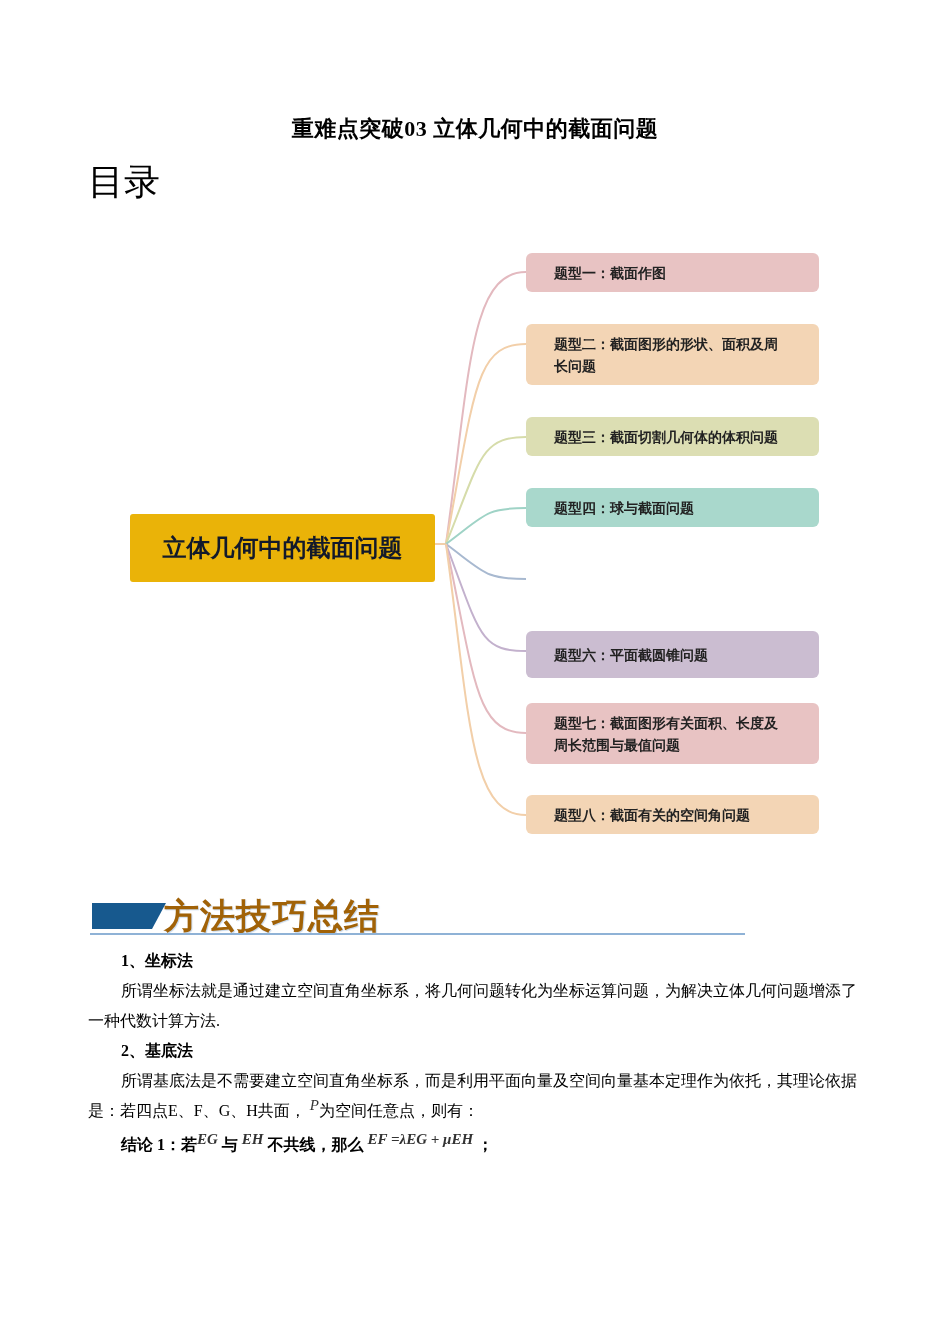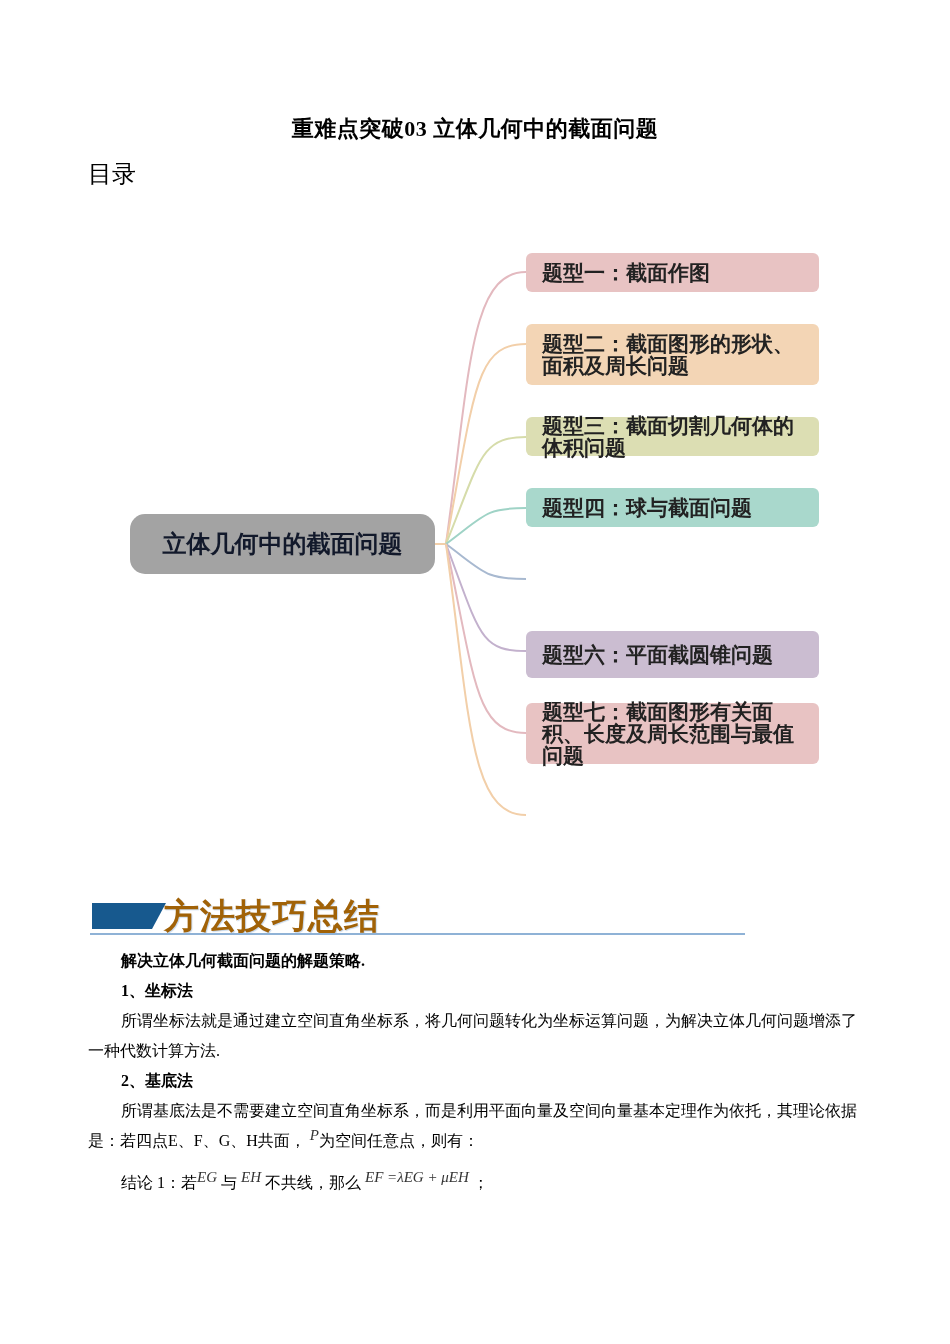--- a/index.html
+++ b/index.html
@@ -1,29 +1,29 @@
 <!DOCTYPE html>
 <html><head>
 <meta charset="utf-8">
 <style>
   html, body { margin:0; padding:0; background:#ffffff; }
   body { width:950px; height:1344px; position:relative; overflow:hidden;
          font-family:"Liberation Serif","DejaVu Serif",serif; color:#000; }
   .doc-title { position:absolute; left:0; width:950px; top:114px; text-align:center;
                font-size:22px; font-weight:bold; letter-spacing:0.5px; }
-  .toc-heading { position:absolute; left:88px; top:158px; font-size:24px;
+  .toc-heading { position:absolute; left:88px; top:158px; font-size:36px;
                  font-family:"DejaVu Sans","Liberation Sans",sans-serif;text-align:right; }
   .mindmap { position:absolute; left:0; top:240px; width:950px; height:610px; }
   .mm-svg { position:absolute; left:0; top:0; }
-  .root { position:absolute; left:130px; top:274px; width:305px; height:60px; background:#a3a3a3;
-          border-radius:15px; display:flex; align-items:center; justify-content:center;
+  .root { position:absolute; left:130px; top:274px; width:305px; height:68px; background:#eab308;
+          border-radius:3px; display:flex; align-items:center; justify-content:center;
           font-family:"DejaVu Sans","Liberation Sans",sans-serif; font-weight:bold; font-size:24px; color:#12192b; }
   .node { position:absolute; left:526px; width:293px; border-radius:6px; box-sizing:border-box;
-          padding:0 16px; display:flex; align-items:center;
-          font-family:"DejaVu Sans","Liberation Sans",sans-serif; font-weight:bold; font-size:21px;
+          padding:0 28px; display:flex; align-items:center;
+          font-family:"DejaVu Sans","Liberation Sans",sans-serif; font-weight:bold; font-size:14px;
           line-height:22px; color:#222; }
   .section-banner { position:absolute; left:90px; top:893px; width:655px; height:45px; }
   .banner-block { position:absolute; left:2px; top:10px; width:60px; height:26px; background:#17598e; }
   .banner-tri { position:absolute; left:62px; top:10px; width:0; height:0;
                 border-top:26px solid #17598e; border-right:14px solid transparent; }
   .banner-text { position:absolute; left:74px; top:0px; font-size:35px; font-weight:bold; color:#a16207;
                  font-family:"Liberation Serif","DejaVu Serif",serif; text-shadow:1px 1px 1px #c7d7ea; letter-spacing:1px; }
   .banner-line { position:absolute; left:0; top:40px; width:655px; height:2px; background:#8fb2d6; }
   .body-text { position:absolute; left:88px; width:775px; font-size:16px; line-height:30px; }
   .p { margin:0; }
@@ -64,29 +64,31 @@
     </div>
   <div class="node" style="top:248px;height:39px;background:#a9d8cc;">
       <span>题型四：球与截面问题</span>
     </div>
   <div class="node" style="top:391px;height:47px;background:#cbbdd1;">
       <span>题型六：平面截圆锥问题</span>
     </div>
   <div class="node" style="top:463px;height:61px;background:#e8c3c3;">
       <span>题型七：截面图形有关面积、长度及周长范围与最值问题</span>
     </div>
+  <div class="node" style="top:555px;height:39px;background:#f3d5b5;">
+      <span>题型八：截面有关的空间角问题</span>
+    </div>
 </div>
 
 <div class="section-banner">
   <div class="banner-block"></div>
   <div class="banner-tri"></div>
   <div class="banner-text">方法技巧总结</div>
   <div class="banner-line"></div>
 </div>
 
 <div class="body-text" style="top:946px;">
-  <p class="p indent bold">解决立体几何截面问题的解题策略.</p>
   <p class="p indent bold">1、坐标法</p>
   <p class="p indent">所谓坐标法就是通过建立空间直角坐标系，将几何问题转化为坐标运算问题，为解决立体几何问题增添了一种代数计算方法.</p>
   <p class="p indent bold">2、基底法</p>
   <p class="p indent"><span>所谓基底法是不需要建立空间直角坐标系，而是利用平面向量及空间向量基本定理作为依托，其理论依据是：若四点</span><span class="math">E、F、G、H</span><span>共面，</span> <span class="sup-math">P</span><span>为空间任意点，则有：</span></p>
-  <p class="p indent" style="margin-top:12px;"><span>结论 1：若</span><span class="sup-math">EG</span> <span>与</span> <span class="sup-math">EH</span> <span>不共线，那么</span> <span class="sup-math">EF =λEG + μEH</span> <span>；</span></p>
+  <p class="p indent" style="margin-top:4px;font-weight:bold;"><span>结论 1：若</span><span class="sup-math">EG</span> <span>与</span> <span class="sup-math">EH</span> <span>不共线，那么</span> <span class="sup-math">EF =λEG + μEH</span> <span>；</span></p>
 </div>
 
 </body></html>

